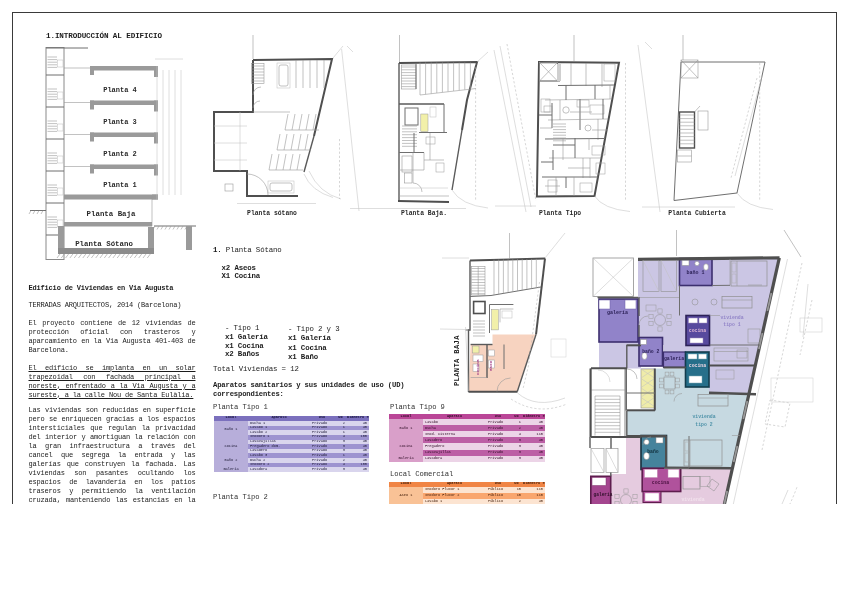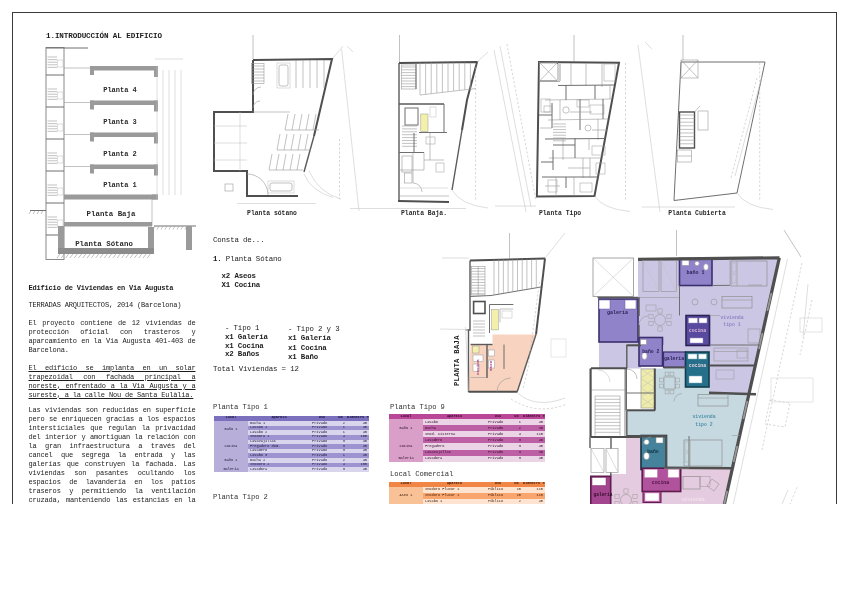--- a/index.html
+++ b/index.html
@@ -399,35 +399,35 @@
     <div style="margin-top:9px;">El proyecto contiene de 12 viviendas de protección oficial con trasteros y aparcamiento en la Via Augusta 401-403 de Barcelona.</div>
 
     <div style="margin-top:9px;text-decoration:underline;">El edificio se implanta en un solar trapezoidal con fachada principal a noreste, enfrentado a la Via Augusta y a sureste, a la calle Nou de Santa Eulàlia.</div>
 
     <div style="margin-top:6px;">Las viviendas son reducidas en superficie pero se enriquecen gracias a los espacios intersticiales que regulan la privacidad del interior y amortiguan la relación con la gran infraestructura a través del cancel que segrega la entrada y las galerías que construyen la fachada. Las viviendas son pasantes ocultando los espacios de lavandería en los patios traseros y permitiendo la ventilación cruzada, manteniendo las estancias en la fachada principal.</div>
 
   </div>
 
   <div class="abs" style="left:213px;top:236px;width:250px;font-size:7.4px;line-height:8.7px;letter-spacing:-0.15px;">
 
-    <div>Consta de...</div>
 
     <div style="margin-top:10px;"><b>1.</b> Planta Sótano</div>
 
     <div style="margin-top:9px;font-weight:bold;">&nbsp;&nbsp;x2 Aseos</div>
     <div style="font-weight:bold;">&nbsp;&nbsp;X1 Cocina</div>
 
   </div>
 
   <div class="abs" style="left:225px;top:324px;font-size:7.4px;line-height:8.8px;letter-spacing:-0.15px;">- Tipo 1<br><b>x1 Galería</b><br><b>x1 Cocina</b><br><b>x2 Baños</b></div>
 
   <div class="abs" style="left:288px;top:325px;font-size:7.4px;line-height:9.3px;letter-spacing:-0.15px;">- Tipo 2 y 3<br><b>x1 Galería</b><br><b>x1 Cocina</b><br><b>x1 Baño</b></div>
 
   <div class="abs" style="left:213px;top:365px;font-size:7.4px;letter-spacing:-0.15px;">Total Viviendas = 12</div>
 
+  <div class="abs" style="left:213px;top:381px;width:240px;font-size:7.2px;line-height:9px;letter-spacing:-0.15px;font-weight:bold;">Aparatos sanitarios y sus unidades de uso (UD)<br>correspondientes:</div>
 
   <div class="abs" style="left:213px;top:403px;font-size:7.2px;letter-spacing:-0.1px;color:#333;">Planta Tipo 1</div>
 
   <div class="abs" id="t1" style="left:214px;top:415.5px;">
       <table style="border-collapse:collapse;table-layout:fixed;width:155px;font-size:3.6px;line-height:1;font-family:'Liberation Mono',monospace;">
         <colgroup>
           <col style="width:34px">
           <col style="width:62px">
           <col style="width:24px">
           <col style="width:13px">

